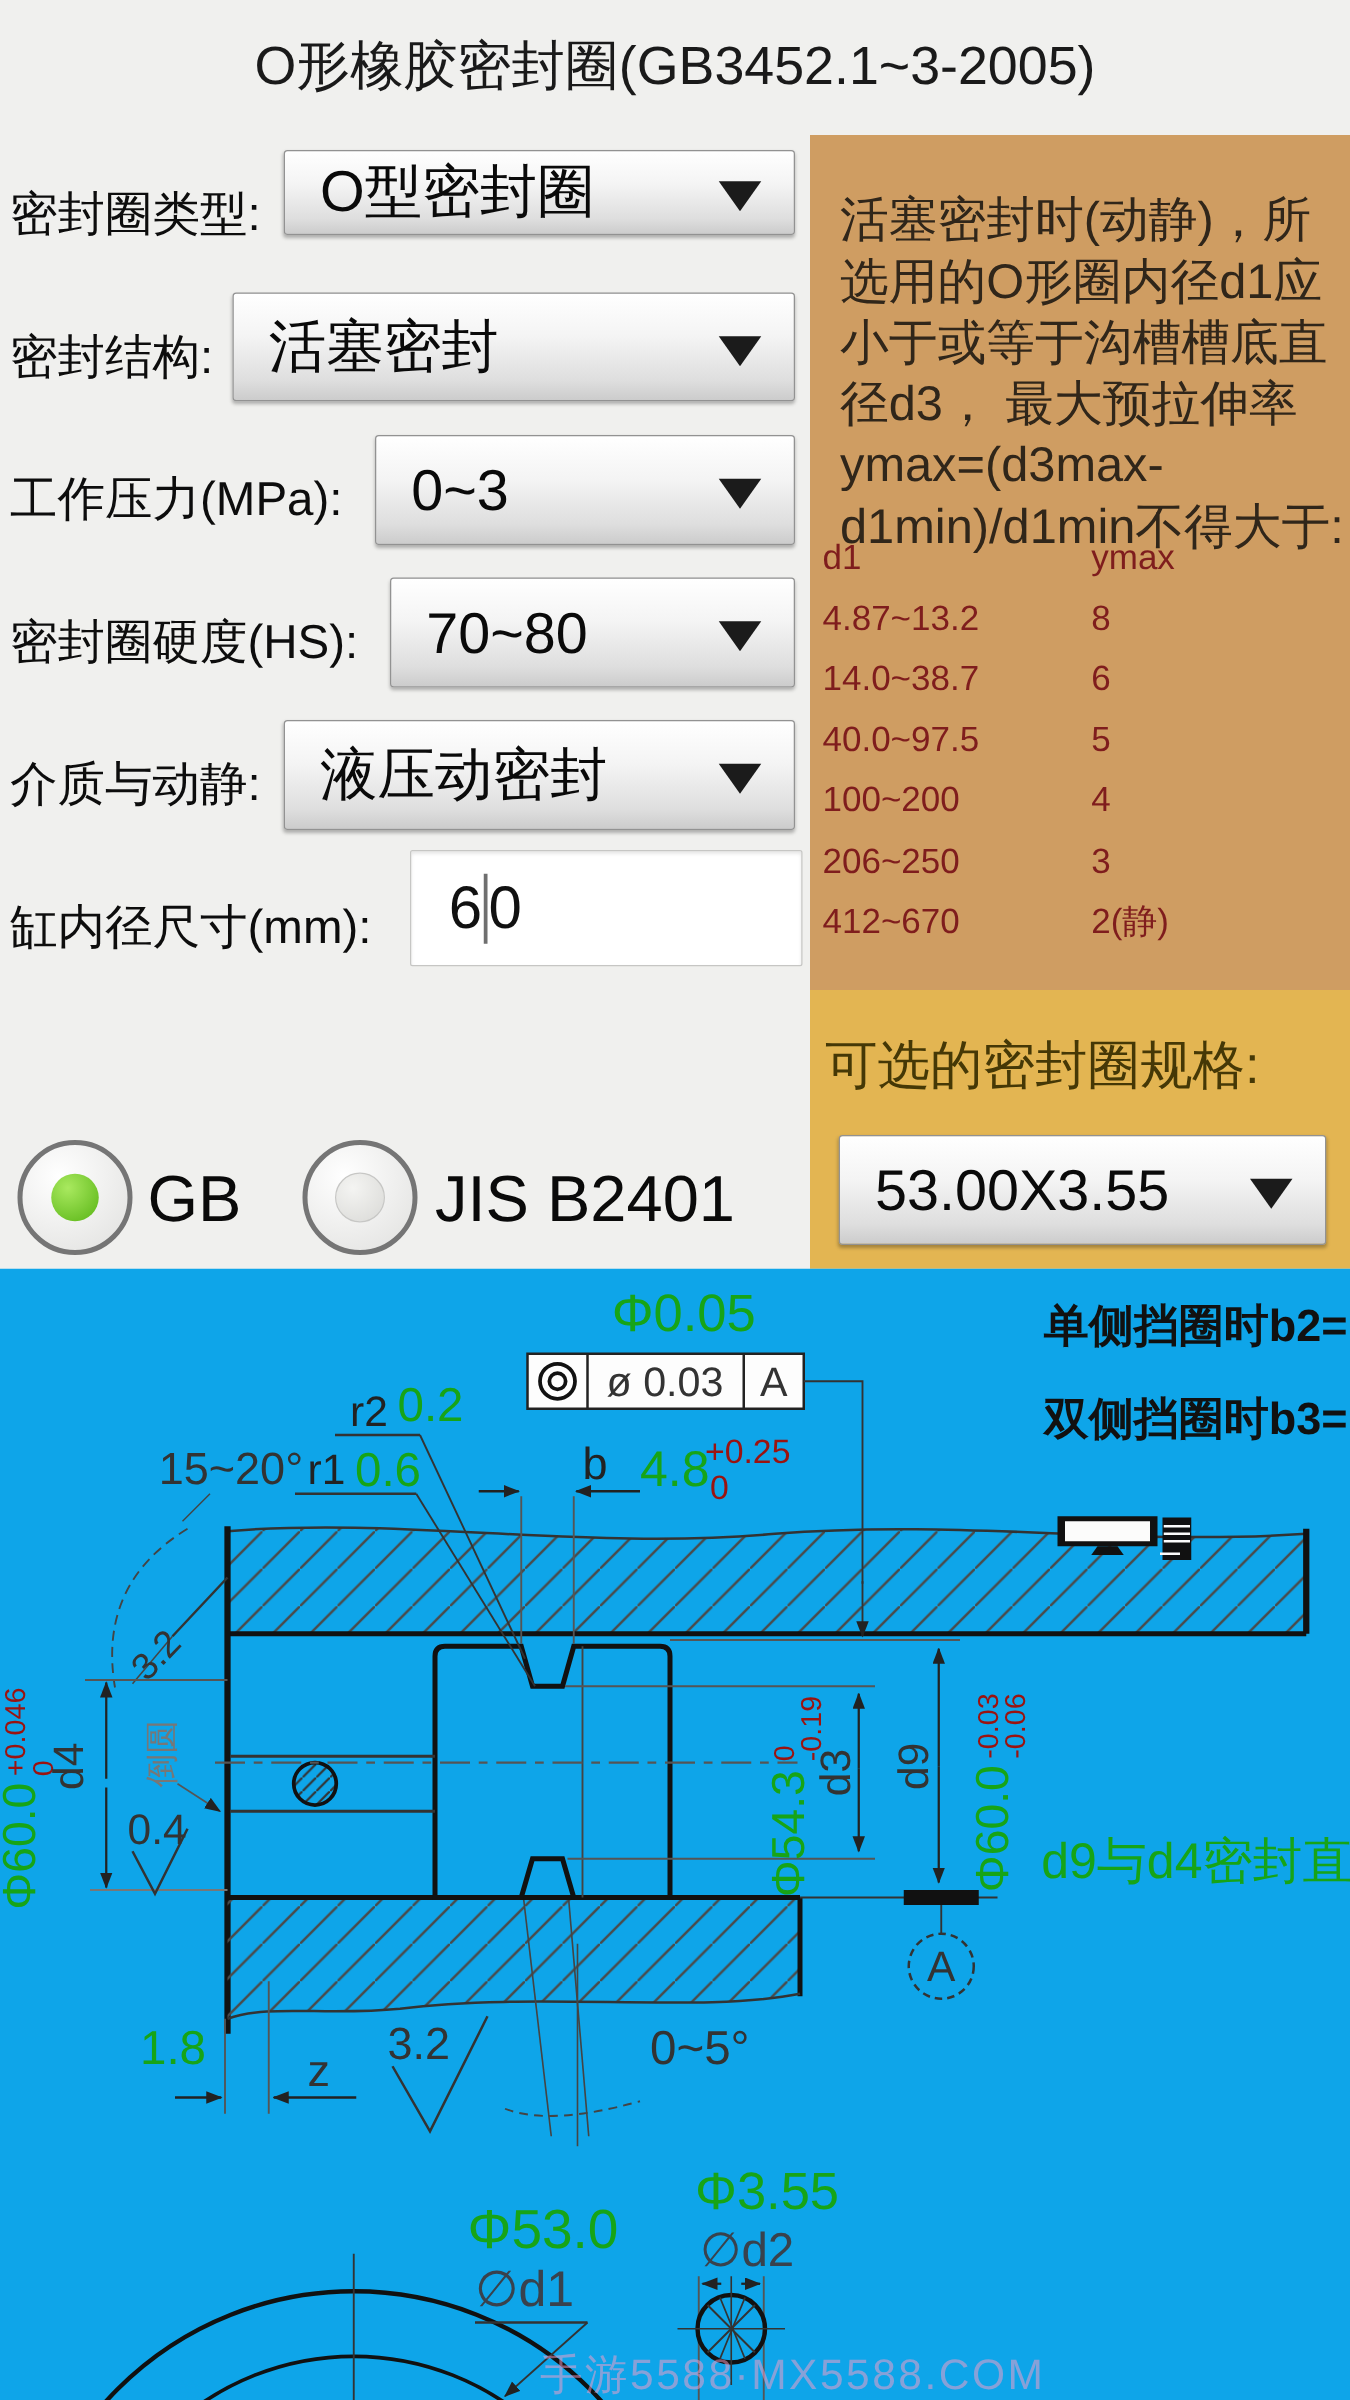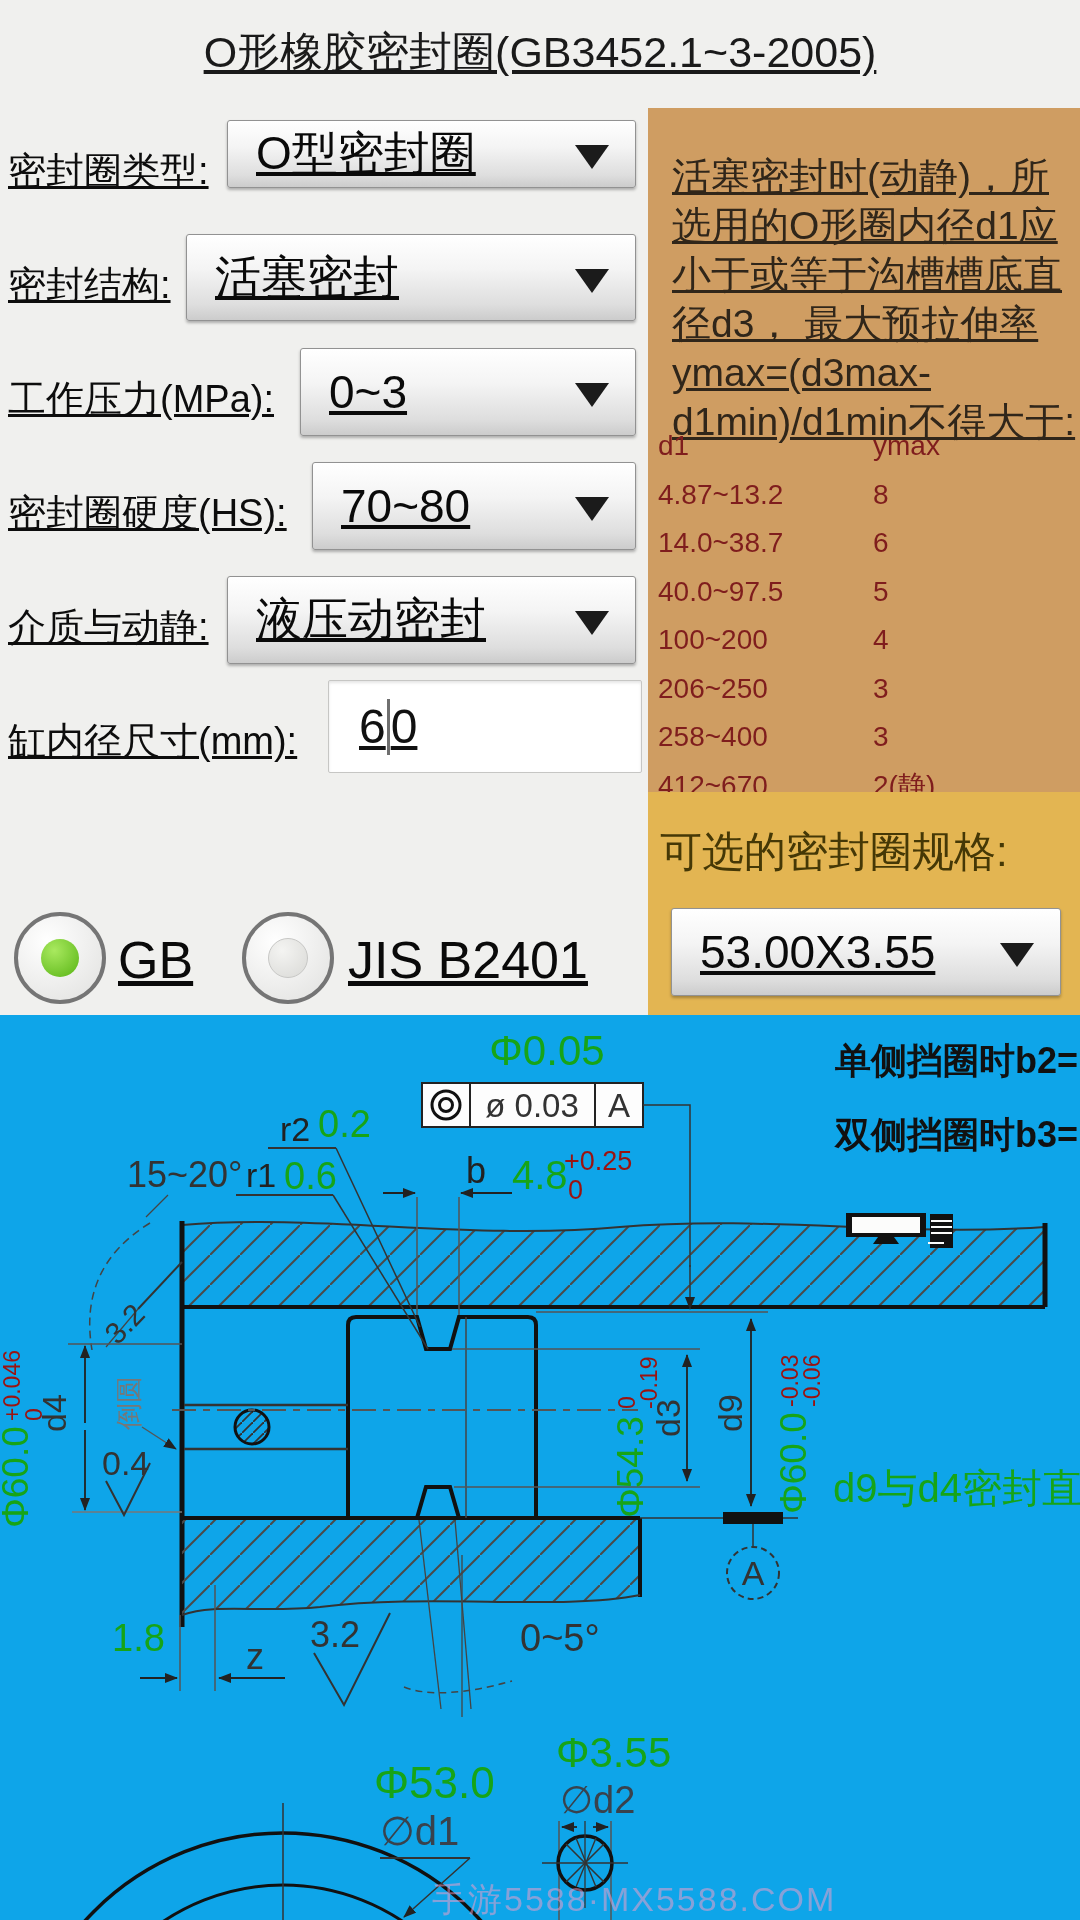--- a/index.html
+++ b/index.html
@@ -2,21 +2,21 @@
 <html><head>
 <meta charset="utf-8">
 <style>
   html,body{margin:0;padding:0;}
   body{
     width:1080px;height:1920px;position:relative;overflow:hidden;
     background:#f0f0ee;
     font-family:"Liberation Sans","DejaVu Sans",sans-serif;
     color:#111;
   }
-  .abs{position:absolute;text-decoration:underline;}
+  .abs{position:absolute;}
   #title{top:24px;left:0;width:1080px;text-align:center;font-size:43px;color:#1a1a1a;}
   .flabel{font-size:38px;color:#0d0d0d;white-space:nowrap;}
   .spinner{
     border:1px solid #929292;border-radius:3px;
     background:linear-gradient(180deg,#ffffff 0%,#f4f4f4 40%,#dedede 82%,#cccccc 100%);
     box-shadow:0 2px 3px rgba(0,0,0,.28), inset 0 1px 0 #fff;
     display:flex;align-items:center;padding-left:28px;
     font-size:46px;color:#0a0a0a;box-sizing:border-box;
   }
   .spinner .tri{
@@ -109,21 +109,20 @@
   <div class="para">活塞密封时(动静)，所选用的O形圈内径d1应小于或等于沟槽槽底直径d3， 最大预拉伸率ymax=(d3max-d1min)/d1min不得大于:</div>
   <div id="ptable">
     <div class="row">
       <span class="c1">d1</span><span>ymax</span>
     </div>
     <div class="row"><span class="c1">4.87~13.2</span><span>8</span></div>
     <div class="row"><span class="c1">14.0~38.7</span><span>6</span></div>
     <div class="row"><span class="c1">40.0~97.5</span><span>5</span></div>
     <div class="row"><span class="c1">100~200</span><span>4</span></div>
     <div class="row"><span class="c1">206~250</span><span>3</span></div>
-    <div class="row"><span class="c1">258~400</span><span>3</span></div>
     <div class="row"><span class="c1">412~670</span><span>2(静)</span></div>
   </div>
 </div>
 
 <div id="panel-gold" class="abs">
   <div class="plabel">可选的密封圈规格:</div>
   <div class="abs spinner" style="left:23px;top:116px;width:390px;height:88px;">
     <span>53.00X3.55</span>
     <span class="tri"></span>
   </div>

